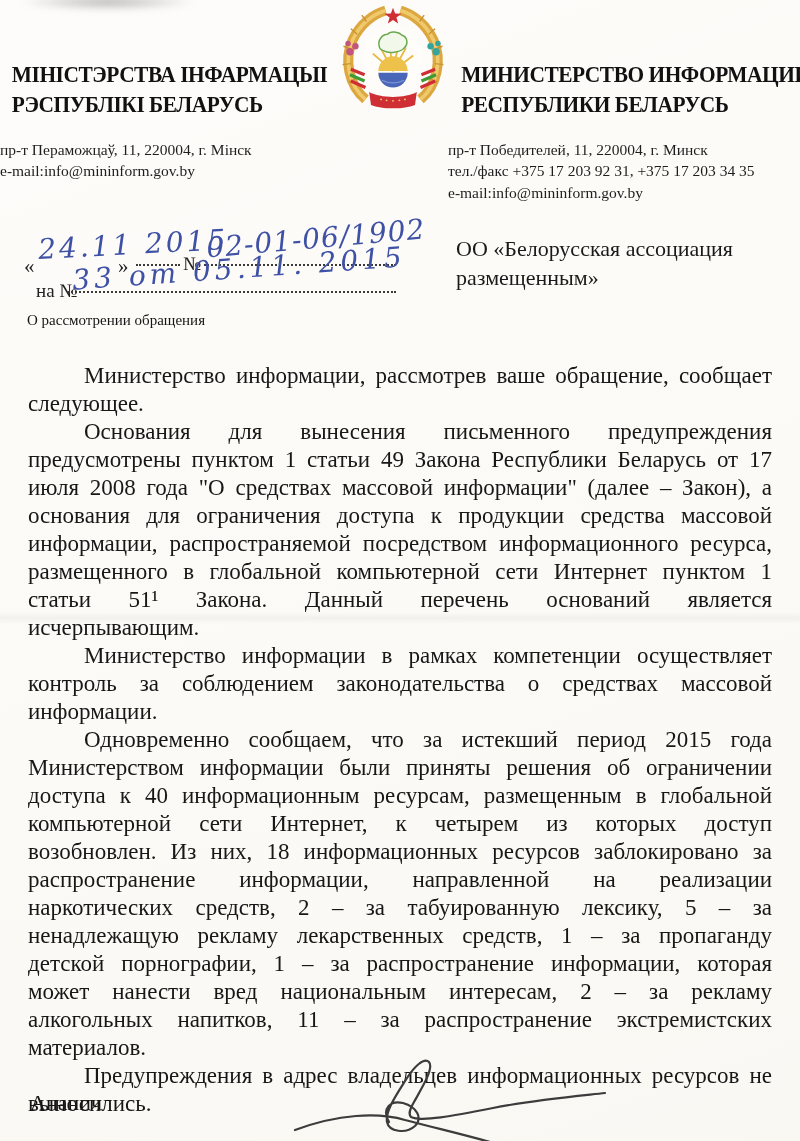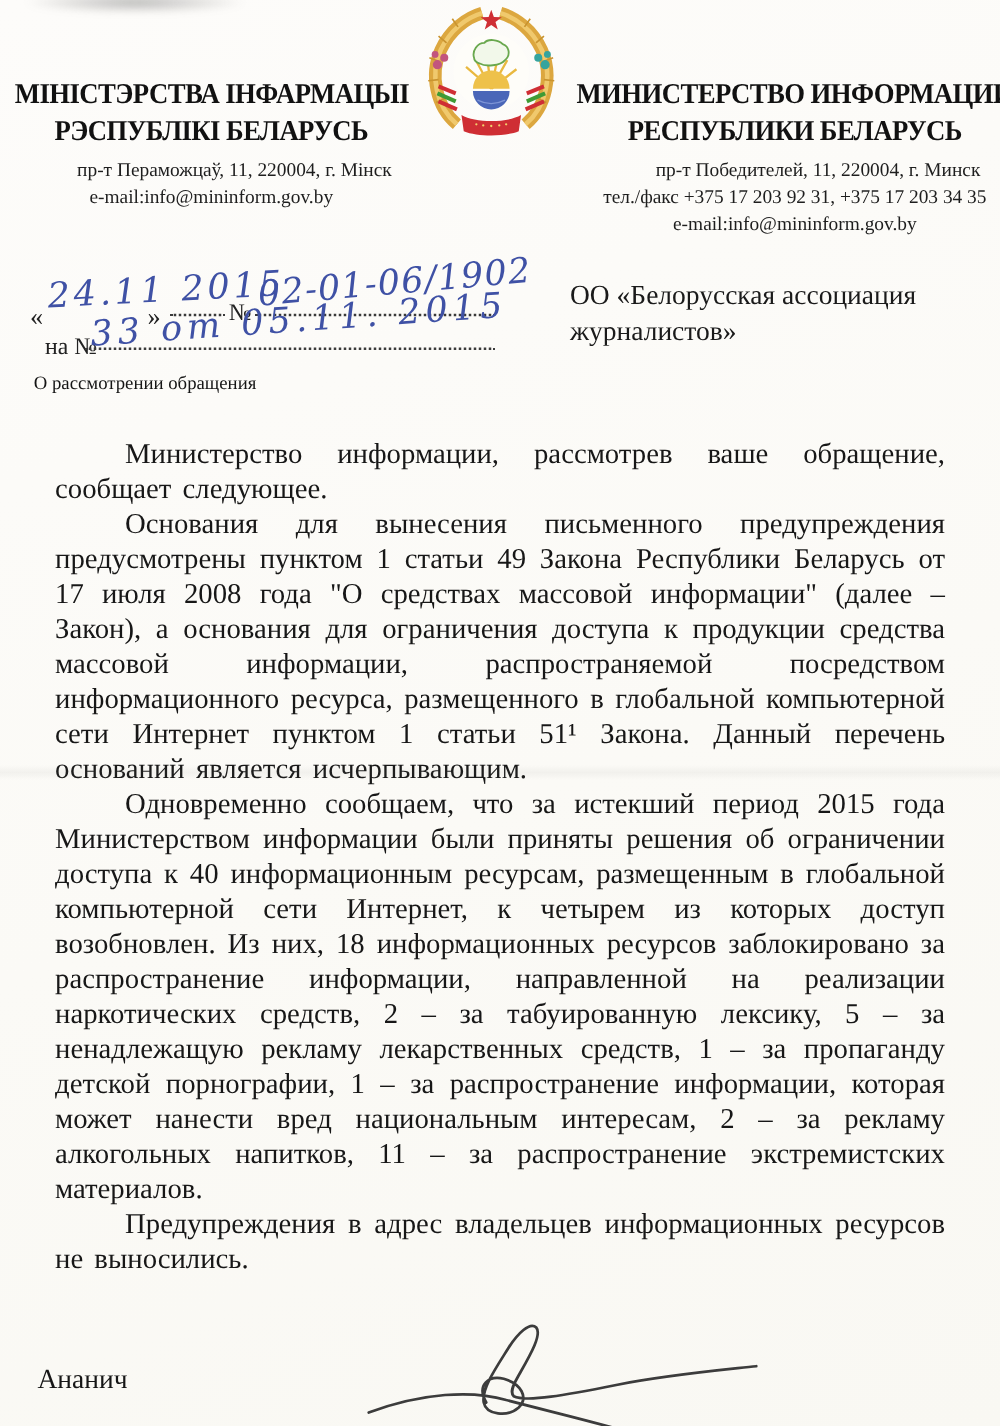--- a/index.html
+++ b/index.html
@@ -12,48 +12,48 @@
     font-family:"Liberation Serif", serif;
     color:#1b1b1b;
   }
   .smudge{position:absolute;left:18px;top:-7px;width:180px;height:18px;
     background:radial-gradient(ellipse at center, rgba(80,80,80,.38), transparent 70%);
     filter:blur(3px);}
   .crease{position:absolute;left:0;top:612px;width:100%;height:12px;
     background:linear-gradient(180deg,transparent, rgba(130,130,125,.08), transparent);}
   
   .letterhead{display:flex;align-items:flex-start;padding-top:4px;}
-  .lh-col{text-align:center;}
+  .lh-col{}
   .lh-col.left{width:338px;padding-top:56px;}
   .lh-col.right{flex:1;padding-top:56px;}
   .emblem-wrap{width:122px;display:flex;justify-content:center;}
   .lh-title{font-weight:bold;font-size:23px;line-height:1.3;white-space:nowrap;
     letter-spacing:-0.5px;transform:scaleX(0.93);transform-origin:center;color:#111;}
   .lh-addr{font-size:15.5px;line-height:1.33;white-space:nowrap;margin-top:1px;color:#1e1e1e;}
-  .lh-addr.first{margin-top:7px;padding-left:37px;}
+  .lh-addr.first{margin-top:20px;}
   
   .ref-row{position:relative;height:130px;margin-top:24px;}
   .printed{position:absolute;font-size:19px;color:#222;}
   .q-open{left:24px;top:26px;font-size:21px;}
   .q-close{left:118px;top:26px;font-size:21px;}
   .num-sign{left:183px;top:25px;}
   .reply-label{left:36px;top:52px;}
   .dots{position:absolute;height:16px;border-bottom:2px dotted #3a3a3a;}
   .dots-1{left:136px;top:20px;width:44px;}
   .dots-2{left:204px;top:20px;width:192px;}
   .dots-3{left:68px;top:47px;width:328px;}
   .hw{position:absolute;font-family:"DejaVu Serif", serif;font-style:italic;
     color:#3f51a5;font-size:28px;white-space:nowrap;}
   .hw-date{left:38px;top:0px;letter-spacing:3px;transform:rotate(-3deg);}
   .hw-number{left:206px;top:-6px;letter-spacing:1px;transform:rotate(-5deg);}
   .hw-reply{left:72px;top:24px;letter-spacing:4px;transform:rotate(-4deg);}
   .subject{position:absolute;left:27px;top:84px;font-size:15px;color:#151515;}
   .recipient{position:absolute;left:456px;top:6px;width:302px;font-size:22px;line-height:1.33;color:#1a1a1a;}
   
-  .body-text{padding:0 44px;margin-top:4px;}
+  .body-text{padding:0 28px;margin-top:4px;}
   .body-text p{margin:0;font-size:23px;line-height:28px;text-align:justify;
     text-indent:56px;word-spacing:0.14em;color:#171717;}
   
   .sig-label{position:absolute;left:30px;top:1090px;font-size:22px;color:#161616;}
   .sig-name{position:absolute;left:622px;top:1152px;font-size:23px;color:#161616;font-style:italic;}
   .sig-svg{position:absolute;left:293px;top:1056px;}
 </style>
 </head>
 <body>
 
@@ -147,26 +147,27 @@
     <span class="printed num-sign">№</span>
     <span class="dots dots-2"></span>
     <span class="printed reply-label">на №</span>
     <span class="dots dots-3"></span>
 
     <span class="hw hw-date">24.11 2015</span>
     <span class="hw hw-number">02-01-06/1902</span>
     <span class="hw hw-reply">33 от 05.11. 2015</span>
 
     <div class="subject">О рассмотрении обращения</div>
-    <div class="recipient">ОО «Белорусская ассоциация журналистов»</div>
+    <div class="recipient">ОО «Белорусская ассоциация размещенным»</div>
   </section>
 
   <section class="body-text">
     <p>Министерство информации, рассмотрев ваше обращение, сообщает следующее.</p>
     <p>Основания для вынесения письменного предупреждения предусмотрены пунктом 1 статьи 49 Закона Республики Беларусь от 17 июля 2008 года "О средствах массовой информации" (далее – Закон), а основания для ограничения доступа к продукции средства массовой информации, распространяемой посредством информационного ресурса, размещенного в глобальной компьютерной сети Интернет пунктом 1 статьи 51¹ Закона. Данный перечень оснований является исчерпывающим.</p>
+    <p>Министерство информации в рамках компетенции осуществляет контроль за соблюдением законодательства о средствах массовой информации.</p>
     <p>Одновременно сообщаем, что за истекший период 2015 года Министерством информации были приняты решения об ограничении доступа к 40 информационным ресурсам, размещенным в глобальной компьютерной сети Интернет, к четырем из которых доступ возобновлен. Из них, 18 информационных ресурсов заблокировано за распространение информации, направленной на реализации наркотических средств, 2 – за табуированную лексику, 5 – за ненадлежащую рекламу лекарственных средств, 1 – за пропаганду детской порнографии, 1 – за распространение информации, которая может нанести вред национальным интересам, 2 – за рекламу алкогольных напитков, 11 – за распространение экстремистских материалов.</p>
     <p>Предупреждения в адрес владельцев информационных ресурсов не выносились.</p>
   </section>
 
   <div class="sig-label">Ананич</div>
   <svg class="sig-svg" viewBox="0 0 325 90" width="325" height="90">
     <g fill="none" stroke="#3c3c3c" stroke-width="2.2" stroke-linecap="round">
       <path d="M2,74 C45,58 85,56 112,64 C150,74 185,82 218,92"></path>
       <path d="M96,66 C88,52 98,44 110,47 C124,51 130,62 122,70 C113,78 96,76 94,66 C92,55 104,38 114,22 C121,11 131,1 136,6 C141,12 130,30 121,46 C117,53 115,58 118,61 C128,66 160,60 200,52 C240,44 285,40 312,37"></path>
     </g>

